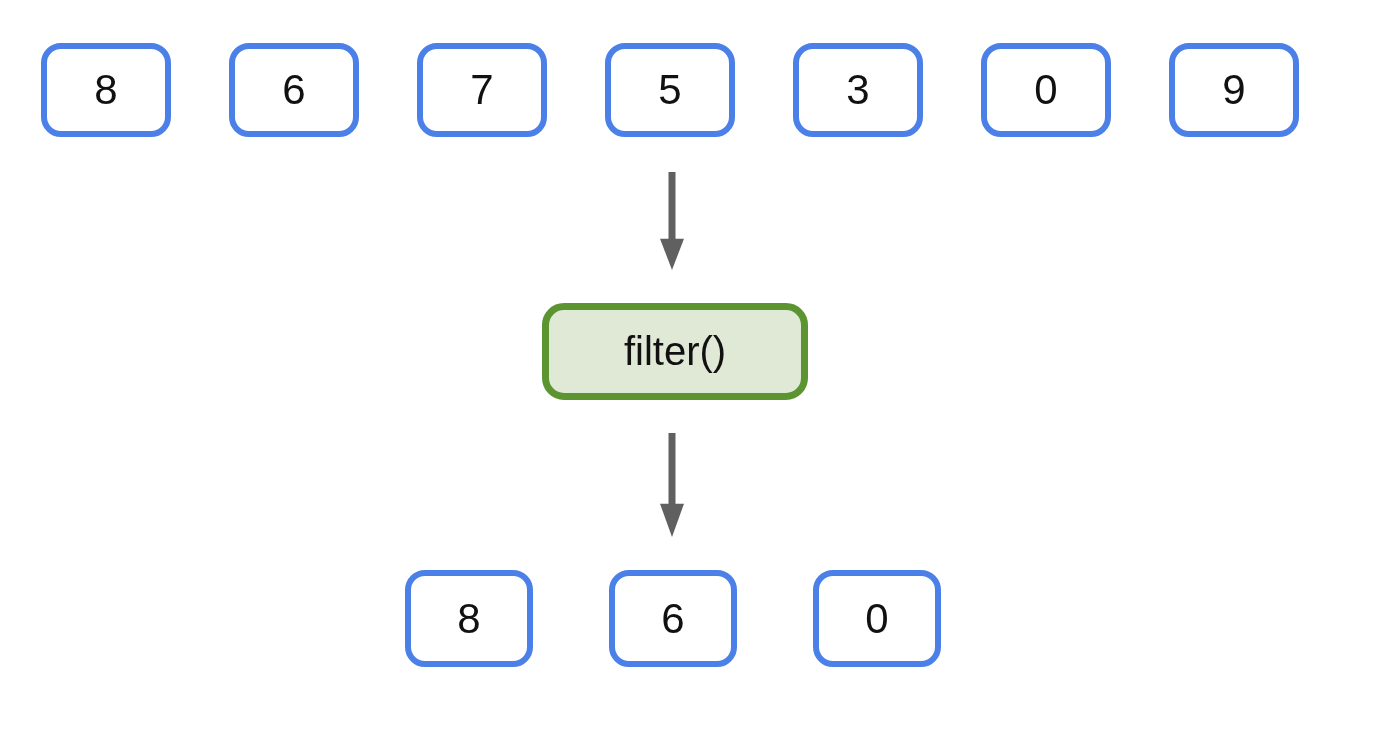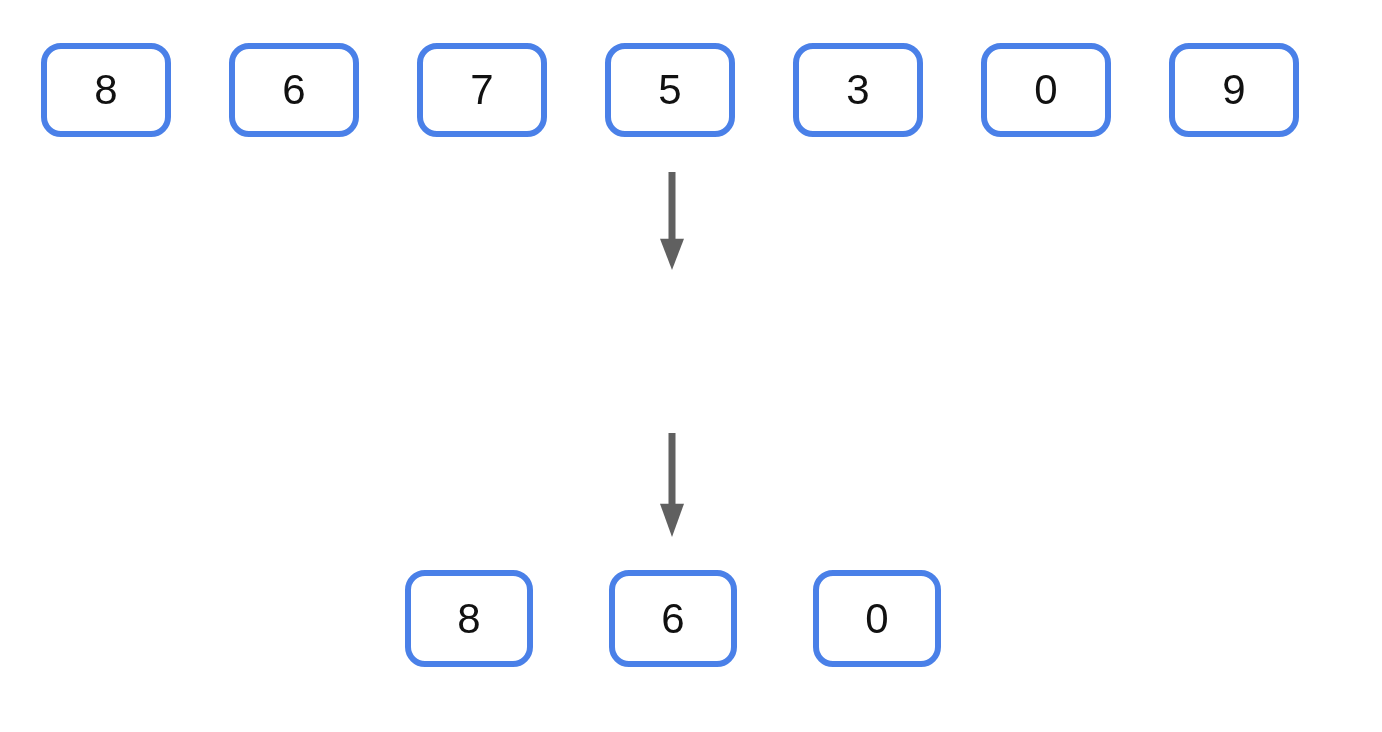--- a/index.html
+++ b/index.html
@@ -90,20 +90,21 @@
     <div class="value-box in6">9</div>
   </div>
 
   <div class="arrow arrow-1">
     <svg viewBox="0 0 28 100" preserveAspectRatio="none" aria-hidden="true">
       <rect class="fillpart" x="10.5" y="0" width="7" height="70"></rect>
       <polygon class="fillpart" points="2,68 26,68 14,100"></polygon>
     </svg>
   </div>
 
+  <div class="function-box">filter()</div>
 
   <div class="arrow arrow-2">
     <svg viewBox="0 0 28 100" preserveAspectRatio="none" aria-hidden="true">
       <rect class="fillpart" x="10.5" y="0" width="7" height="70"></rect>
       <polygon class="fillpart" points="2,68 26,68 14,100"></polygon>
     </svg>
   </div>
 
   <div>
     <div class="value-box out out0">8</div>

